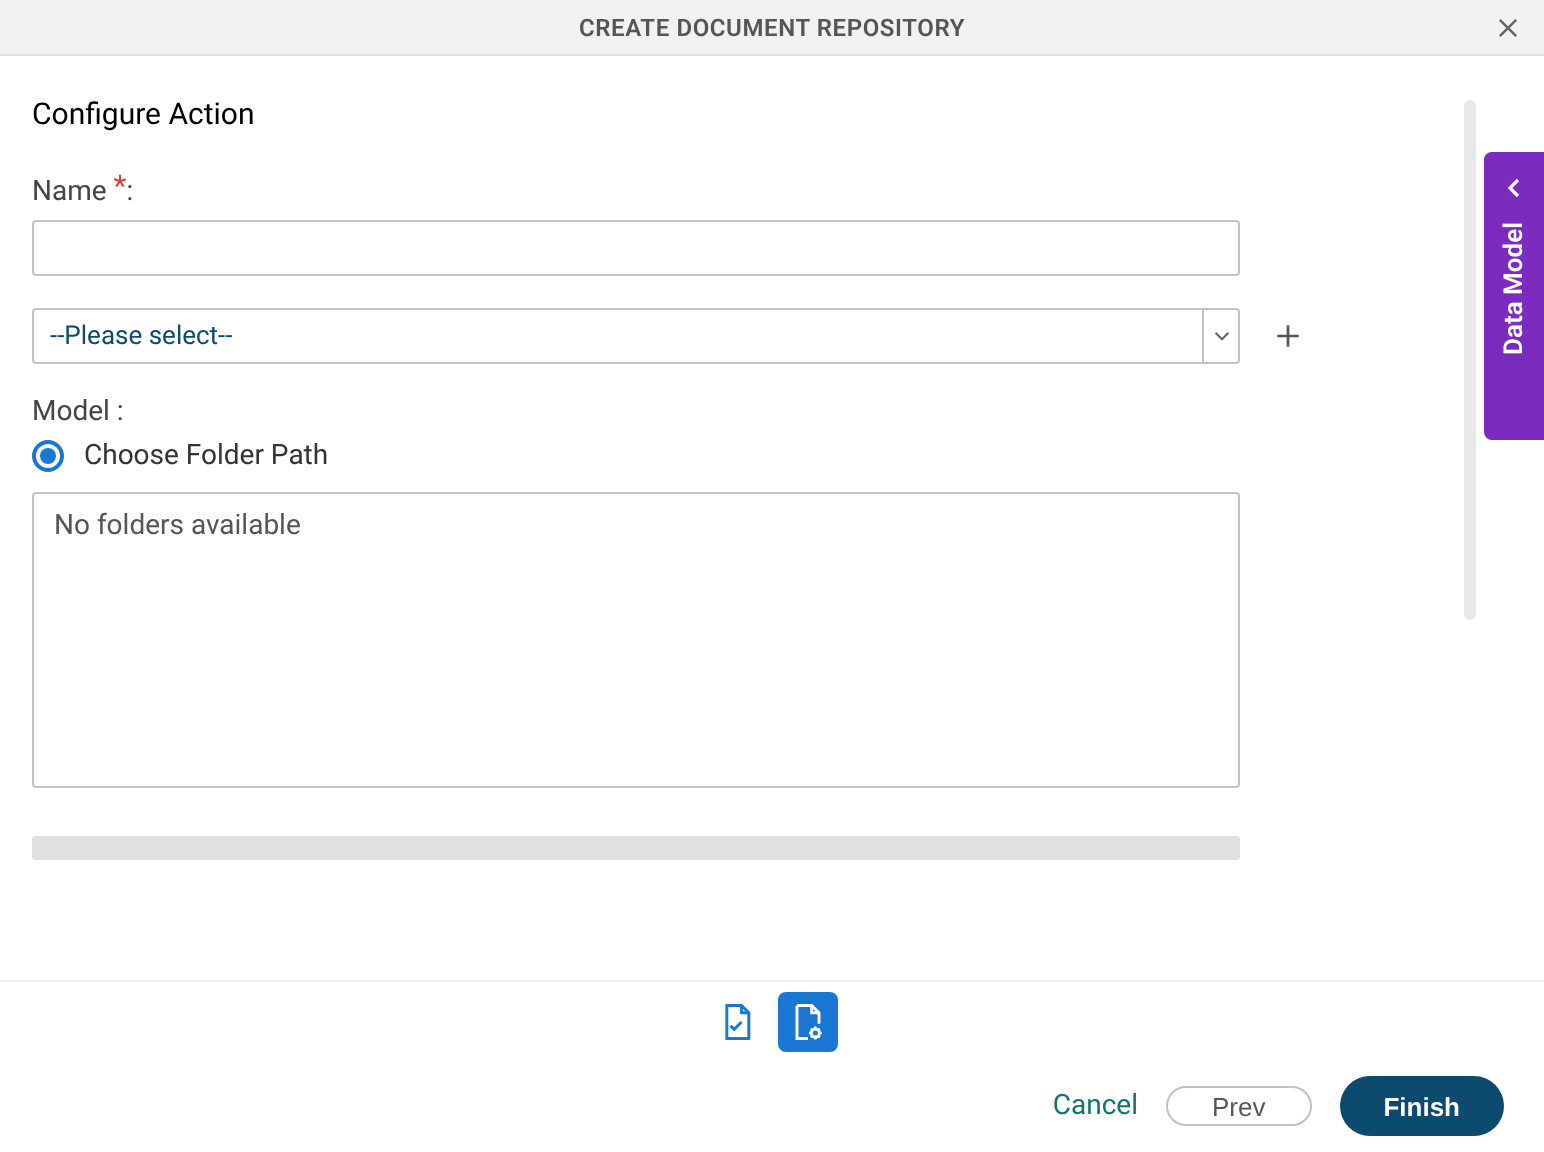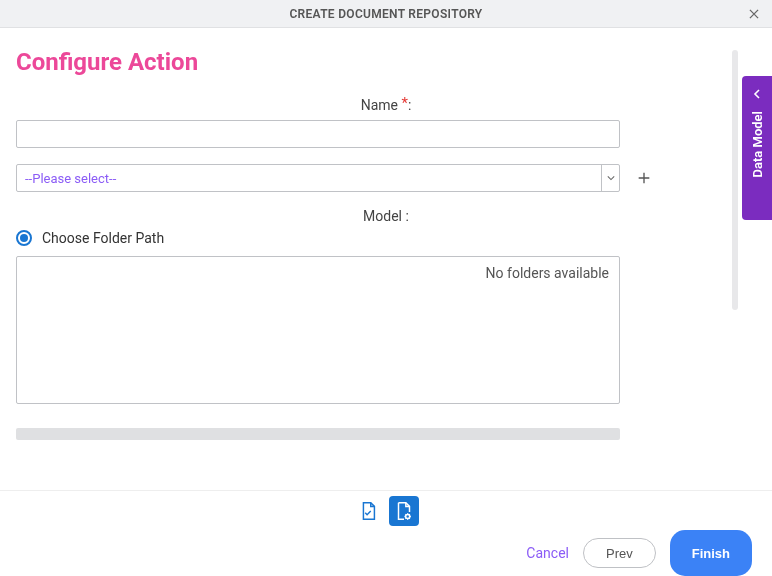--- a/index.html
+++ b/index.html
@@ -50,32 +50,31 @@
   .scroll-track {
     position: absolute;
     right: 34px;
     top: 50px;
     width: 6px;
     height: 260px;
     background: #e8e8ea;
     border-radius: 3px;
   }
   h2.section-title {
-    font-size: 24px;
-    font-weight: 700;
-    color: #ec4899;
+    font-size: 15px;
+    font-weight: 400;
+    color: #000000;
     margin-bottom: 20px;
   }
   .field { margin-bottom: 16px; }
   .label {
     font-size: 14px;
     color: #444;
     margin-bottom: 6px;
     display: block;
-    text-align: center;
   }
   .req { color: #e53935; font-size: 15px; position: relative; top: -2px; }
   .text-input {
     width: 604px;
     height: 28px;
     border: 1px solid #c0c2c6;
     border-radius: 2px;
     padding: 0 8px;
     font-size: 14px;
     background: #fff;
@@ -93,21 +92,21 @@
     background: #fff;
     position: relative;
     display: flex;
     align-items: center;
     cursor: pointer;
   }
   .select-text {
     flex: 1;
     padding: 0 8px;
     font-size: 13px;
-    color: #8b5cf6;
+    color: #0c4a6e;
   }
   .select-arrow {
     width: 18px;
     height: 100%;
     border-left: 1px solid #c0c2c6;
     display: flex;
     align-items: center;
     justify-content: center;
     color: #666;
   }
@@ -150,21 +149,20 @@
   .radio-label { font-size: 14px; color: #333; }
   .folder-box {
     width: 604px;
     height: 148px;
     border: 1px solid #c0c2c6;
     border-radius: 2px;
     padding: 8px 10px;
     font-size: 14px;
     color: #555;
     margin-bottom: 24px;
-    text-align: right;
   }
   .grey-bar {
     width: 604px;
     height: 12px;
     background: #dfe0e2;
     border-radius: 2px;
     margin-top: 12px;
   }
   .icon-row {
     height: 40px;
@@ -190,41 +188,41 @@
   .footer {
     height: 46px;
     display: flex;
     align-items: center;
     justify-content: flex-end;
     gap: 14px;
     padding-right: 20px;
   }
   .link-btn {
     font-size: 14px;
-    color: #8b5cf6;
+    color: #0f766e;
     cursor: pointer;
   }
   .outline-btn {
-    height: 30px;
+    height: 20px;
     padding: 0 22px;
     border: 1px solid #bfc1c5;
     border-radius: 15px;
     background: #fff;
     font-size: 13px;
     color: #555;
     cursor: pointer;
     display: flex;
     align-items: center;
   }
   .primary-btn {
-    height: 46px;
+    height: 30px;
     padding: 0 22px;
     border: none;
     border-radius: 15px;
-    background: #3b82f6;
+    background: #0c4a6e;
     font-size: 13px;
     font-weight: 600;
     color: #fff;
     cursor: pointer;
     display: flex;
     align-items: center;
   }
   .side-tab {
     position: absolute;
     right: 0;

